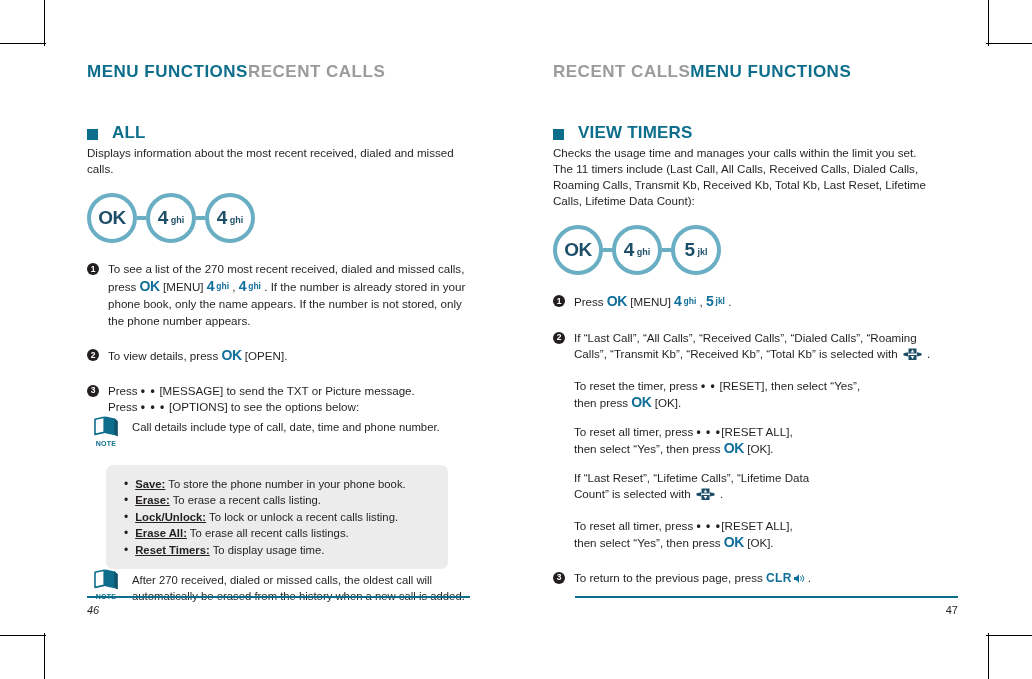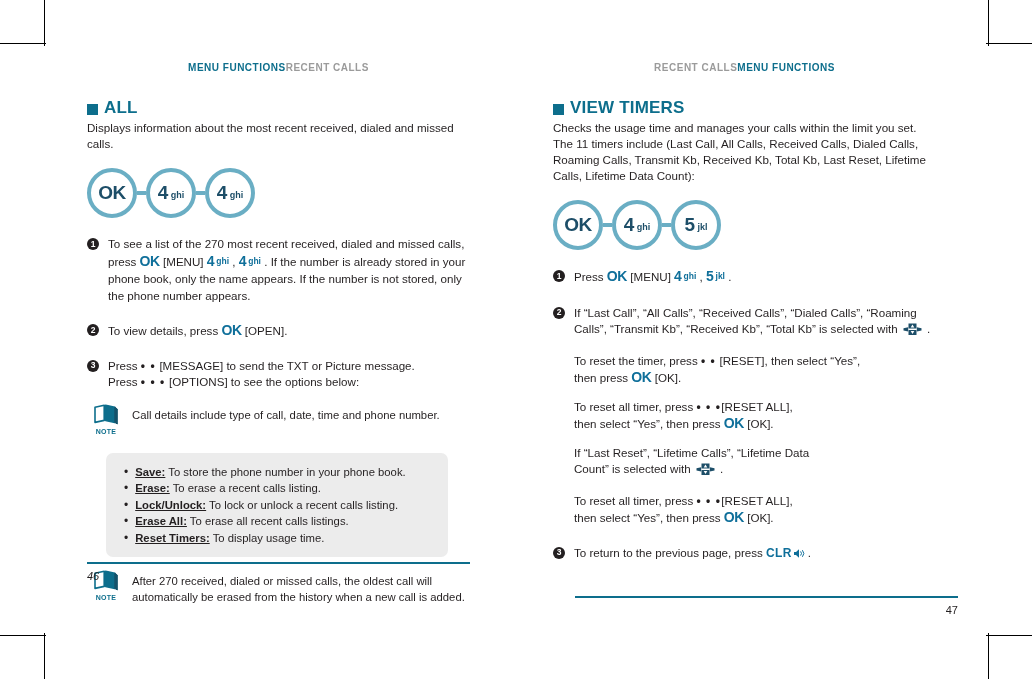--- a/index.html
+++ b/index.html
@@ -34,35 +34,35 @@
   .page {
     position: absolute;
     top: 62px;
     width: 383px;
   }
   .page-left  { left: 87px; }
   .page-right { left: 553px; }
 
   .running-head {
     display: flex;
-    justify-content: center;
+    justify-content: flex-start;
     align-items: baseline;
-    font-size: 10px;
+    font-size: 17px;
     font-weight: bold;
     letter-spacing: 0.5px;
   }
   .rh-active  { color: #0d6e8c; }
   .rh-passive { color: #9b9b9b; }
 
   
   .section-head {
     display: flex;
     align-items: center;
-    gap: 6px;
-    margin-top: 25px;
+    gap: 14px;
+    margin-top: 41px;
   }
   .sq {
     width: 11px; height: 11px;
     background: #0d6e8c;
     display: inline-block;
     position: relative;
     top: 1px;
   }
   .section-title {
     font-size: 17px;
@@ -154,21 +154,21 @@
     color: #0f6f9a;
     font-weight: bold;
     font-size: 12px;
     letter-spacing: 0.3px;
   }
   .spk { display: inline-block; vertical-align: -2px; margin-left: 1px; }
 
   
   .note {
     display: flex;
-    margin-top: 13px;
+    margin-top: 0;
     font-size: 11.3px;
     line-height: 16px;
   }
   .note-icon {
     flex: none;
     width: 36px;
     margin-right: 8px;
     margin-left: 1px;
     display: flex;
     flex-direction: column;
@@ -220,21 +220,21 @@
   }
   .footer .rule {
     height: 2px;
     background: #0d6e8c;
   }
   .footer .pgnum {
     font-size: 11px;
     color: #231f20;
     margin-top: 6px;
   }
-  .footer-left  { left: 87px;  top: 562px; font-style: italic; }
+  .footer-left  { left: 87px;  top: 596px; font-style: italic; }
   .footer-right { left: 575px; top: 596px; }
   .footer-right .pgnum { text-align: right; }
 </style>
 </head>
 <body>
 
 <div class="crop v crop-tl-v"></div>
 <div class="crop h crop-tl-h"></div>
 <div class="crop v crop-tr-v"></div>
 <div class="crop h crop-tr-h"></div>

